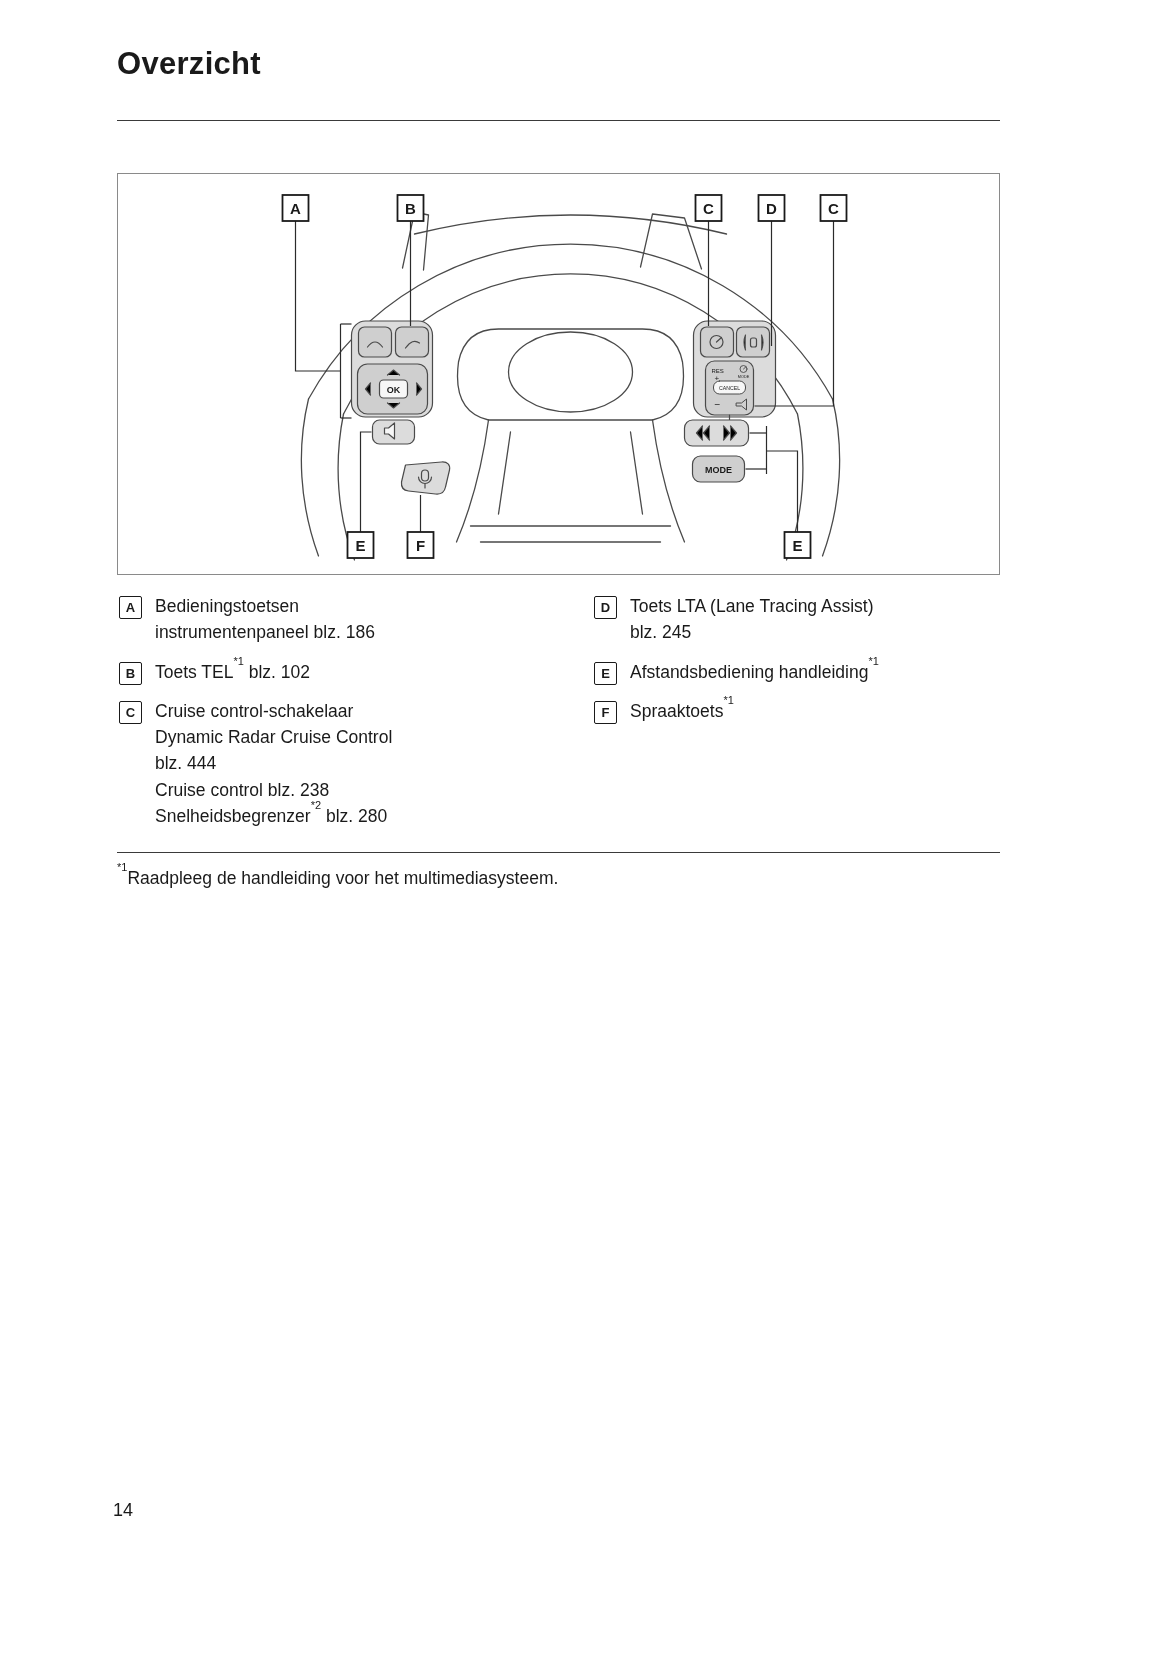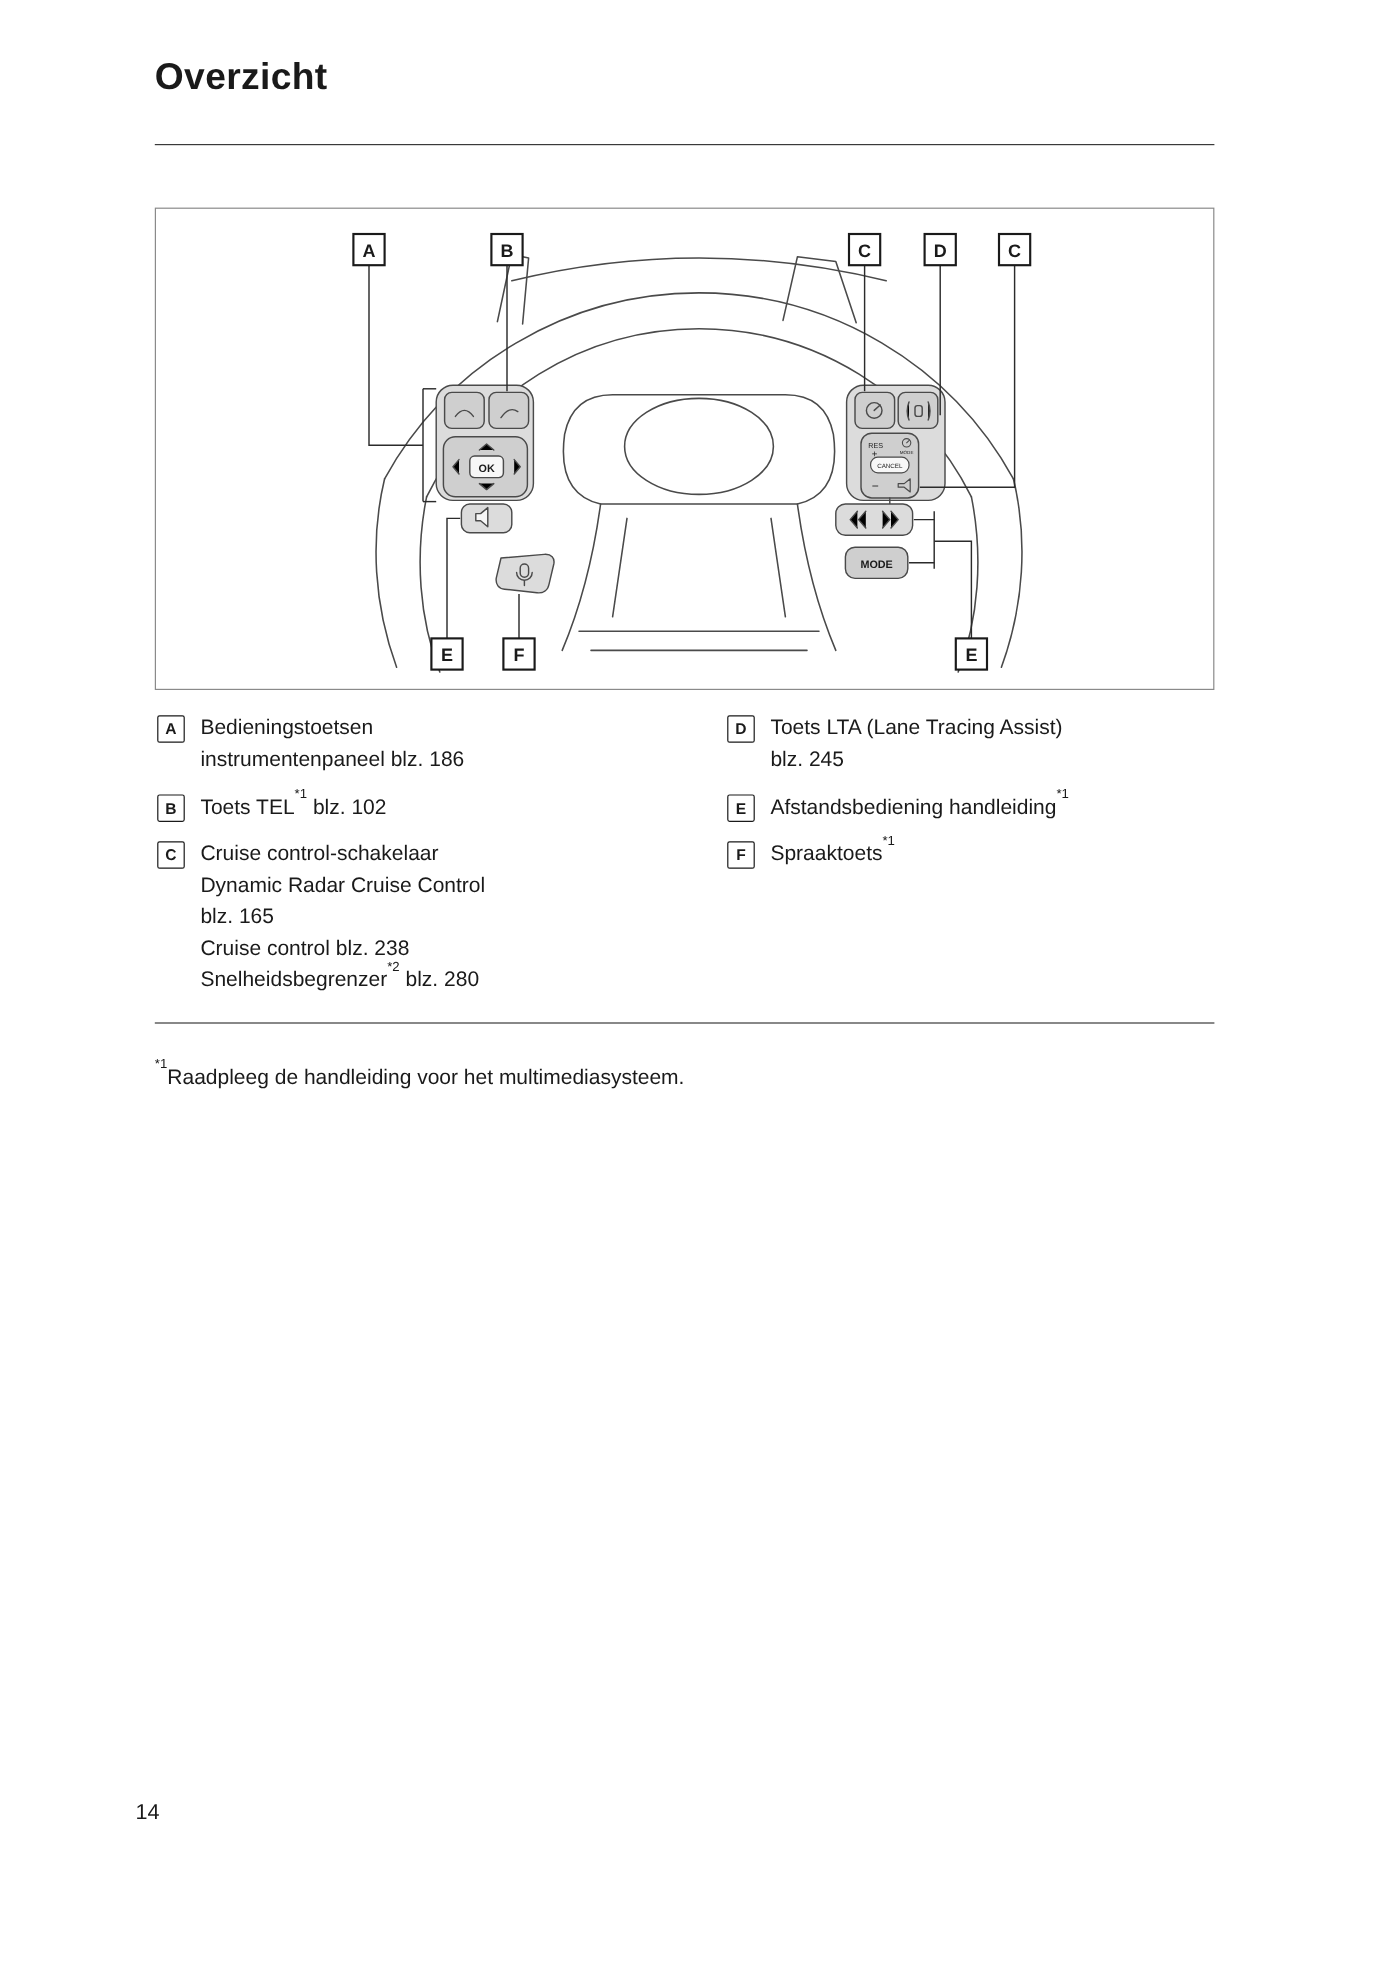--- a/index.html
+++ b/index.html
@@ -1,35 +1,35 @@
 <!DOCTYPE html>
 <html><head>
 <meta charset="utf-8">
 <style>
   html,body{margin:0;padding:0}
   body{
     width:1165px;height:1653px;background:#ffffff;
     font-family:"Liberation Sans",sans-serif;color:#1a1a1a;
     position:relative;overflow:hidden;
   }
-  .content{position:absolute;left:129px;top:0;width:883px}
+  .content{position:absolute;left:117px;top:0;width:883px}
   .page-title{font-size:31px;font-weight:700;margin:46px 0 0 0;letter-spacing:.3px}
   .rule{border:none;border-top:1.6px solid #3a3a3a;margin:38px 0 0 0}
   .figure{margin-top:52px;border:1px solid #8a8a8a;height:400px;background:#fff}
   .figure svg{display:block}
   svg text{font-family:"Liberation Sans",sans-serif}
   .legend{display:grid;grid-template-columns:475px 1fr;margin-top:18px}
   .legend-item{display:flex;margin-bottom:13px}
   .key{flex:0 0 auto;width:21px;height:21px;border:1.6px solid #1a1a1a;border-radius:2px;
        display:flex;align-items:center;justify-content:center;
        font-size:13px;font-weight:700;margin:3px 13px 0 2px;background:#fff}
   .txt{font-size:17.5px;line-height:1.5}
   sup.sx{font-size:11px;position:relative;top:-6px}
   .rule2{border:none;border-top:1.5px solid #3a3a3a;margin:10px 0 0 0}
-  .footnotes{margin-top:34px}
+  .footnotes{margin-top:14px}
   .footnote{font-size:17.5px;margin:0 0 15px 0}
   .pageno{position:absolute;left:113px;top:1500px;font-size:18px;font-weight:400}
 </style>
 </head>
 <body>
 
 <div class="content">
 
   <h1 class="page-title">Overzicht</h1>
   <hr class="rule">
@@ -187,21 +187,21 @@
         <div class="txt">
           <span>Toets TEL</span><sup class="sx">*1</sup><span> blz. 102</span>
         </div>
       </div>
 
       <div class="legend-item">
         <span class="key">C</span>
         <div class="txt">
           <span>Cruise control-schakelaar</span><br>
           <span>Dynamic Radar Cruise Control</span><br>
-          <span>blz. 165</span><br>
+          <span>blz. 444</span><br>
           <span>Cruise control blz. 238</span><br>
           <span>Snelheidsbegrenzer</span><sup class="sx">*2</sup><span> blz. 280</span>
         </div>
       </div>
 
     </div>
     <div class="legend-col">
 
       <div class="legend-item">
         <span class="key">D</span>

